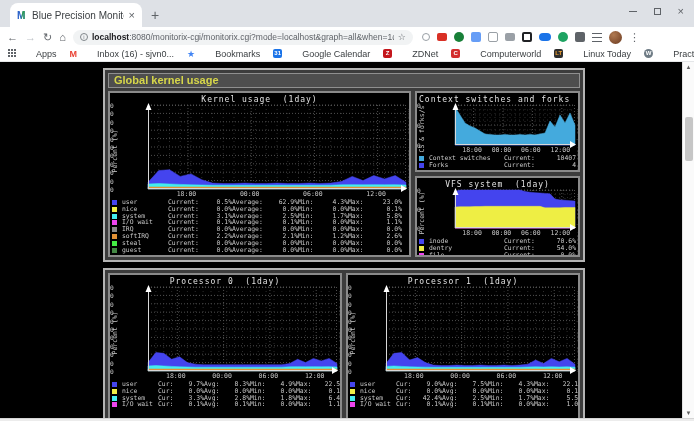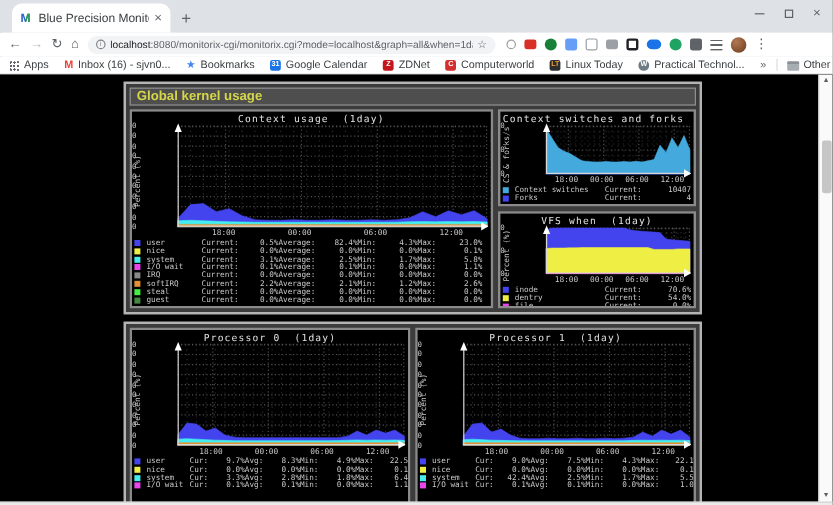--- a/index.html
+++ b/index.html
@@ -22,41 +22,41 @@
   .wc-min { width:8px; height:1px; background:#5f6368; }
   .wc-max { width:7px; height:7px; border:1px solid #5f6368; }
   .wc-close { color:#5f6368; font-size:11px; line-height:9px; }
   
   .toolbar { height:20px; background:#fff; display:flex; align-items:center; padding:0 7px; gap:7px; }
   .navicn { color:#5f6368; font-size:11px; line-height:11px; }
   .navicn.disabled { color:#bdc1c6; }
   .omnibox { width:340px; height:15px; background:#f1f3f4; border-radius:8px; display:flex; align-items:center; gap:4px; padding:0 7px; overflow:hidden; }
   .circle-i { width:8px; height:8px; border:1px solid #80868b; border-radius:50%; color:#80868b; font-size:6px; line-height:6px; text-align:center; flex:none; }
   .url { font-size:8.5px; white-space:nowrap; overflow:hidden; flex:1; }
-  .url b { color:#202124; font-weight:normal; }
+  .url b { color:#202124; font-weight:bold; }
   .url span { color:#5f6368; }
   .star { color:#5f6368; font-size:9px; }
   .exts { display:flex; align-items:center; gap:7px; margin-left:2px; }
   .xi { width:10px; height:10px; flex:none; }
   .xi-search { width:8px; height:8px; border:1.5px solid #9aa0a6; border-radius:50%; }
   .xi-mail { background:#d93025; border-radius:2px; height:8px; }
   .xi-globe { background:#188038; border-radius:50%; }
   .xi-pages { background:#669df6; border-radius:2px; }
   .xi-box { border:1.5px solid #9aa0a6; border-radius:2px; }
   .xi-cast { background:#9aa0a6; border-radius:2px; height:8px; }
   .xi-square { border:2px solid #202124; border-radius:2px; }
   .xi-meet { background:#1a73e8; border-radius:5px; height:8px; width:12px; }
   .xi-ever { background:#1ea362; border-radius:50%; }
   .xi-puzzle { background:#5f6368; border-radius:2px; }
   .xi-list { background:repeating-linear-gradient(#5f6368 0 1.5px, transparent 1.5px 4px); height:9px; width:10px; }
   .avatar { width:13px; height:13px; border-radius:50%; background:radial-gradient(circle at 35% 30%, #b07a52, #6b3a1f); }
   .menu-dots { color:#5f6368; font-size:11px; line-height:11px; }
   
   .bookmarks { height:15px; background:#fff; border-bottom:1px solid #e4e6e8; display:flex; align-items:center; padding:0 8px; gap:13px; font-size:9px; color:#3c4043; white-space:nowrap; }
-  .bm { display:flex; align-items:flex-end; gap:4px; }
+  .bm { display:flex; align-items:flex-start; gap:20px; }
   .apps-grid { width:8px; height:8px; background:
     radial-gradient(circle 1px at 1px 1px,#5f6368 99%,transparent),
     radial-gradient(circle 1px at 4px 1px,#5f6368 99%,transparent),
     radial-gradient(circle 1px at 7px 1px,#5f6368 99%,transparent),
     radial-gradient(circle 1px at 1px 4px,#5f6368 99%,transparent),
     radial-gradient(circle 1px at 4px 4px,#5f6368 99%,transparent),
     radial-gradient(circle 1px at 7px 4px,#5f6368 99%,transparent),
     radial-gradient(circle 1px at 1px 7px,#5f6368 99%,transparent),
     radial-gradient(circle 1px at 4px 7px,#5f6368 99%,transparent),
     radial-gradient(circle 1px at 7px 7px,#5f6368 99%,transparent); }
@@ -200,21 +200,21 @@
       </span>
     </span>
   </div>
 
   <div class="content">
 
     <div class="section" style="top:6px;">
       <div class="sec-title">Global kernel usage</div>
       <div class="sec-body">
         <div class="panel panel-lg">
-          <div class="gtitle">Context usage  (1day)</div>
+          <div class="gtitle">Kernel usage  (1day)</div>
           <div class="gbody">
             <div class="ylab">
                 <span>Percent (%)</span>
               </div>
             <div class="yticks">
                 <div class="yt" style="top: 81px;">0</div>
                 <div class="yt" style="top: 72.6px;">10</div>
                 <div class="yt" style="top: 64.2px;">20</div>
                 <div class="yt" style="top: 55.8px;">30</div>
                 <div class="yt" style="top: 47.4px;">40</div>
@@ -285,21 +285,21 @@
                 <span>RRDTOOL / TOBI OETIKER</span>
               </div>
           </div>
           <div class="legend">
               <div class="lrow">
                 <span class="sw" style="background: rgb(68, 68, 238);"></span>
                 <span>user</span>
                 <span>Current:</span>
                 <span class="lv">0.5%</span>
                 <span>Average:</span>
-                <span class="lv">82.4%</span>
+                <span class="lv">62.9%</span>
                 <span>Min:</span>
                 <span class="lv">4.3%</span>
                 <span>Max:</span>
                 <span class="lv">23.0%</span>
               </div>
               <div class="lrow">
                 <span class="sw" style="background: rgb(238, 238, 68);"></span>
                 <span>nice</span>
                 <span>Current:</span>
                 <span class="lv">0.0%</span>
@@ -462,21 +462,21 @@
                 </div>
                 <div class="lrow">
                   <span class="sw" style="background: rgb(68, 68, 238);"></span>
                   <span>Forks</span>
                   <span>Current:</span>
                   <span class="lv">4</span>
                 </div>
               </div>
           </div>
           <div class="panel panel-sm">
-            <div class="gtitle">VFS when  (1day)</div>
+            <div class="gtitle">VFS system  (1day)</div>
             <div class="gbody">
               <div class="ylab">
                   <span>Percent (%)</span>
                 </div>
               <div class="yticks">
                   <div class="yt" style="top: 35px;">0</div>
                   <div class="yt" style="top: 16px;">50</div>
                   <div class="yt" style="top: -3px;">100</div>
                 </div>
               <div class="plotwrap">

